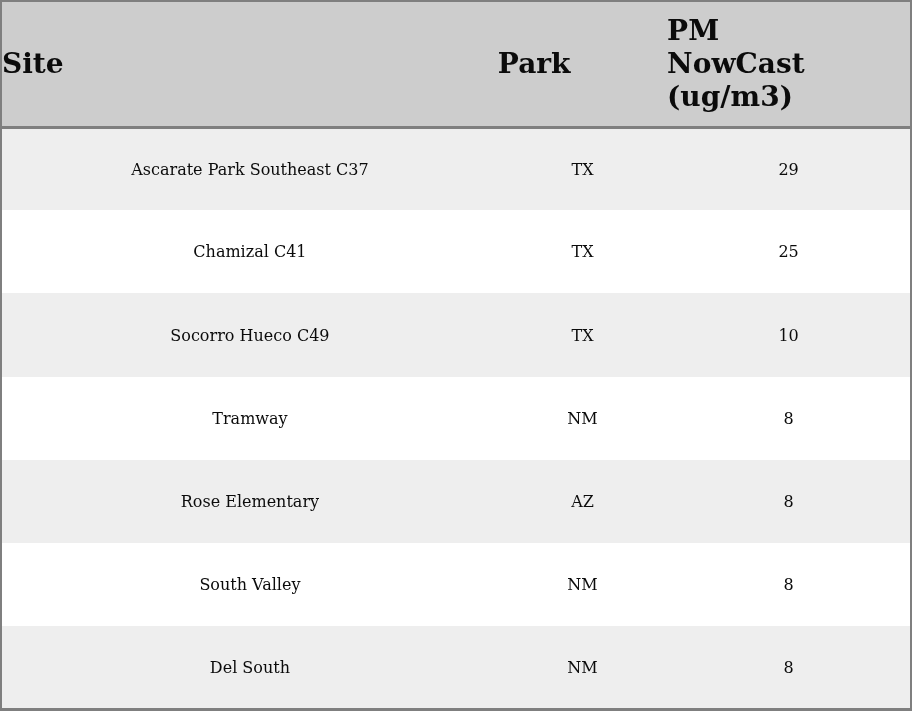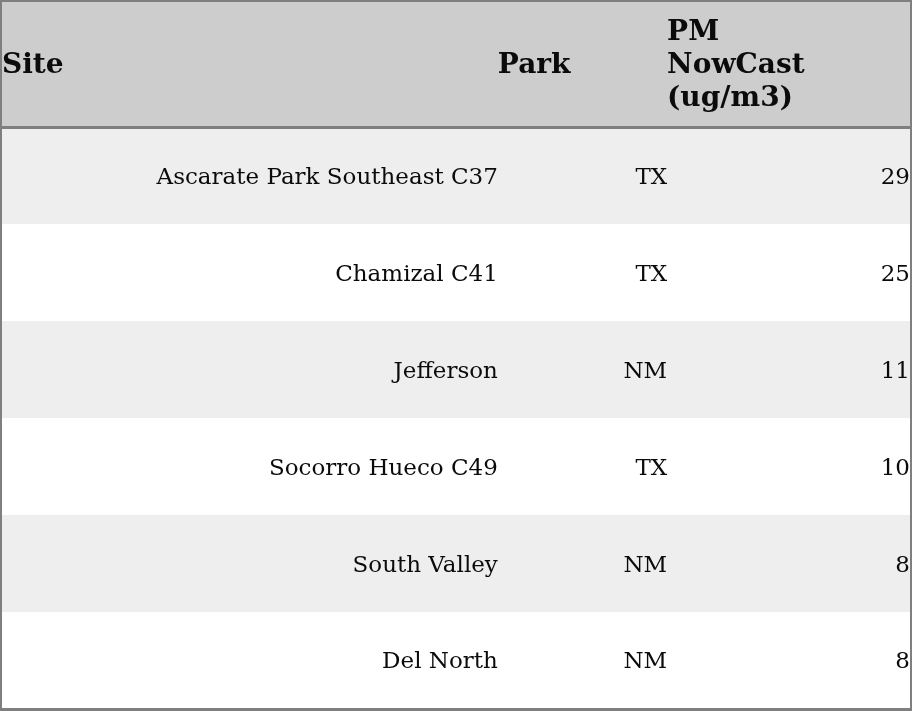--- a/index.html
+++ b/index.html
@@ -42,23 +42,23 @@
     line-height: 1.18;
   }
   th .wrap-narrow {
     display: inline-block;
     width: 160px;
   }
   tbody tr { height: 57.8px; }
   tbody tr:nth-child(odd)  { background: #eeeeee; }
   tbody tr:nth-child(even) { background: #ffffff; }
   tbody td {
-    font-size: 23px;
+    font-size: 16px;
     color: #0b0b0b;
-    text-align: right;
+    text-align: center;
     vertical-align: middle;
     padding: 0;
   }
 </style>
 </head>
 <body>
 
 <div class="screen">
   <table class="data-table">
     <colgroup>
@@ -78,34 +78,39 @@
         <td>Ascarate Park Southeast C37</td>
         <td>TX</td>
         <td>29</td>
       </tr>
       <tr>
         <td>Chamizal C41</td>
         <td>TX</td>
         <td>25</td>
       </tr>
       <tr>
-        <td>Jefferson</td>
-        <td>NM</td>
-        <td>11</td>
-      </tr>
-      <tr>
         <td>Socorro Hueco C49</td>
         <td>TX</td>
         <td>10</td>
+      </tr>
+      <tr>
+        <td>Tramway</td>
+        <td>NM</td>
+        <td>8</td>
+      </tr>
+      <tr>
+        <td>Rose Elementary</td>
+        <td>AZ</td>
+        <td>8</td>
       </tr>
       <tr>
         <td>South Valley</td>
         <td>NM</td>
         <td>8</td>
       </tr>
       <tr>
-        <td>Del North</td>
+        <td>Del South</td>
         <td>NM</td>
         <td>8</td>
       </tr>
     </tbody>
   </table>
 </div>
 
 </body></html>

